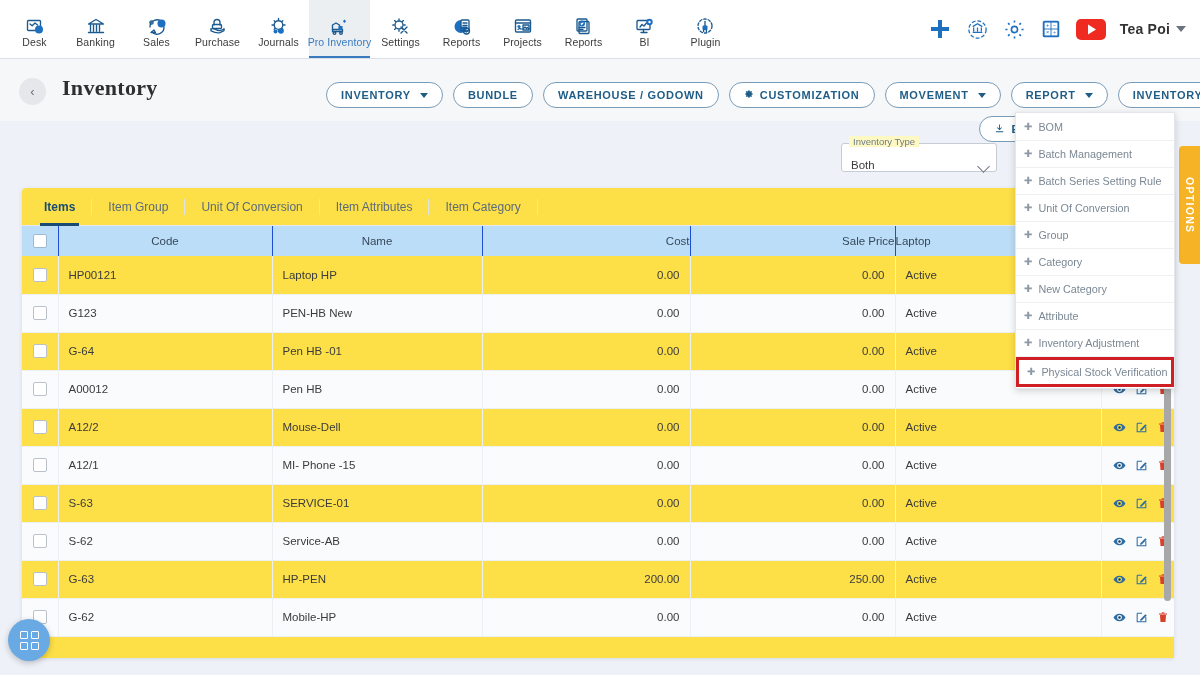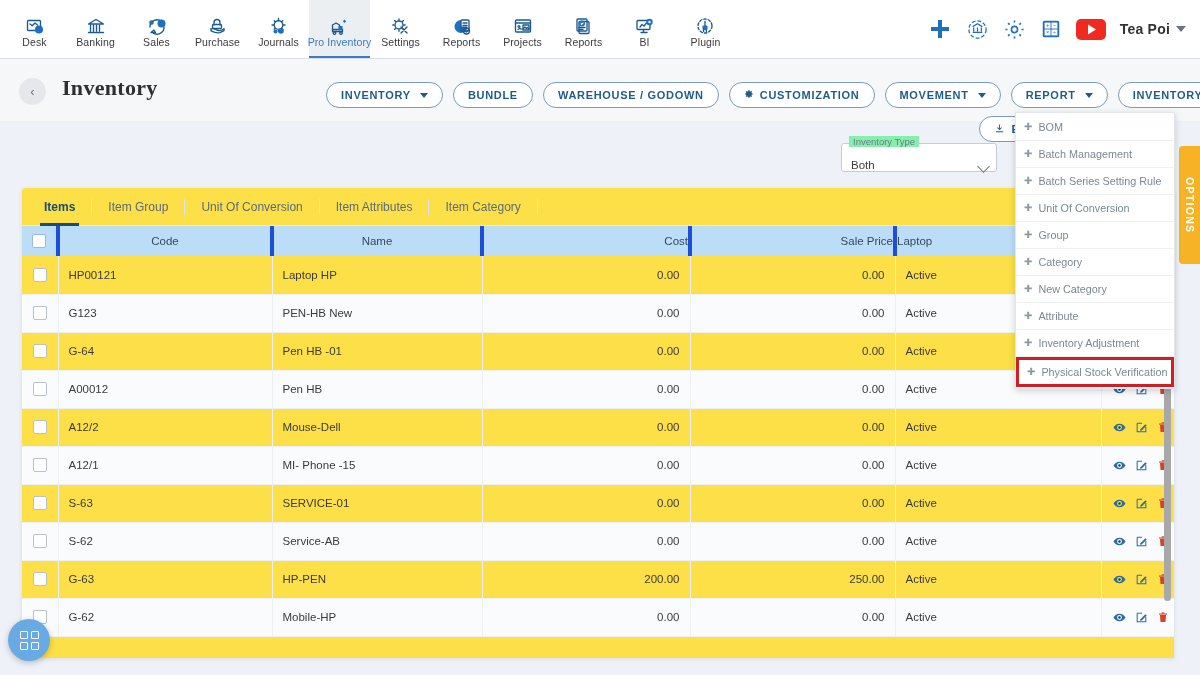--- a/index.html
+++ b/index.html
@@ -104,21 +104,21 @@
     width:100%; height:100%;
     border:1px solid #c5ccd4; border-radius:3px;
     background:#fff;
     display:flex;align-items:flex-end;justify-content:space-between;
     padding: 0 8px 0 9px;
     cursor:pointer;
   }
   .sel-val { font-size: 11.5px; color:#3d3d3d; }
   .sel-label {
     position:absolute; top:-7px; left:8px;
-    background:#86efac; padding: 0 4px;
+    background:#fef9c3; padding: 0 4px;
     font-size: 9.5px; color:#6b7a88;
   }
   .chev {
     width: 9px; height: 9px;
     border-right:1.6px solid #6b7280; border-bottom:1.6px solid #6b7280;
     transform: rotate(45deg); margin-top:-4px;
   }
   .gear-btn {
     position:absolute; left: 1144px; top: 145px;
     width: 31px; height: 30px;
@@ -153,21 +153,21 @@
   .tab-div { width:1px; height:16px; background:#dfe3e8; }
 
   
   .tbl-wrap { position:relative; height: 432px; }
   table { width: 100%; border-collapse: collapse; table-layout: fixed; }
   thead th {
     background: #bcddf7;
     height: 30px;
     font-size: 11.5px; font-weight: 400; color: #37495c;
     text-align:center;
-    border-right: 4px solid #1d4ed8;
+    border-right: 1px solid #1d4ed8;
   }
   thead th:last-child { border-right:none; }
   tbody td {
     height: 38px;
     font-size: 11.5px; color: #3b3b3b;
     border-bottom: 1px solid #edf0f2;
     border-right: 1px solid #edf0f2;
     padding: 0 10px;
   }
   tbody tr:nth-child(even) { background: #fafbfc; }

